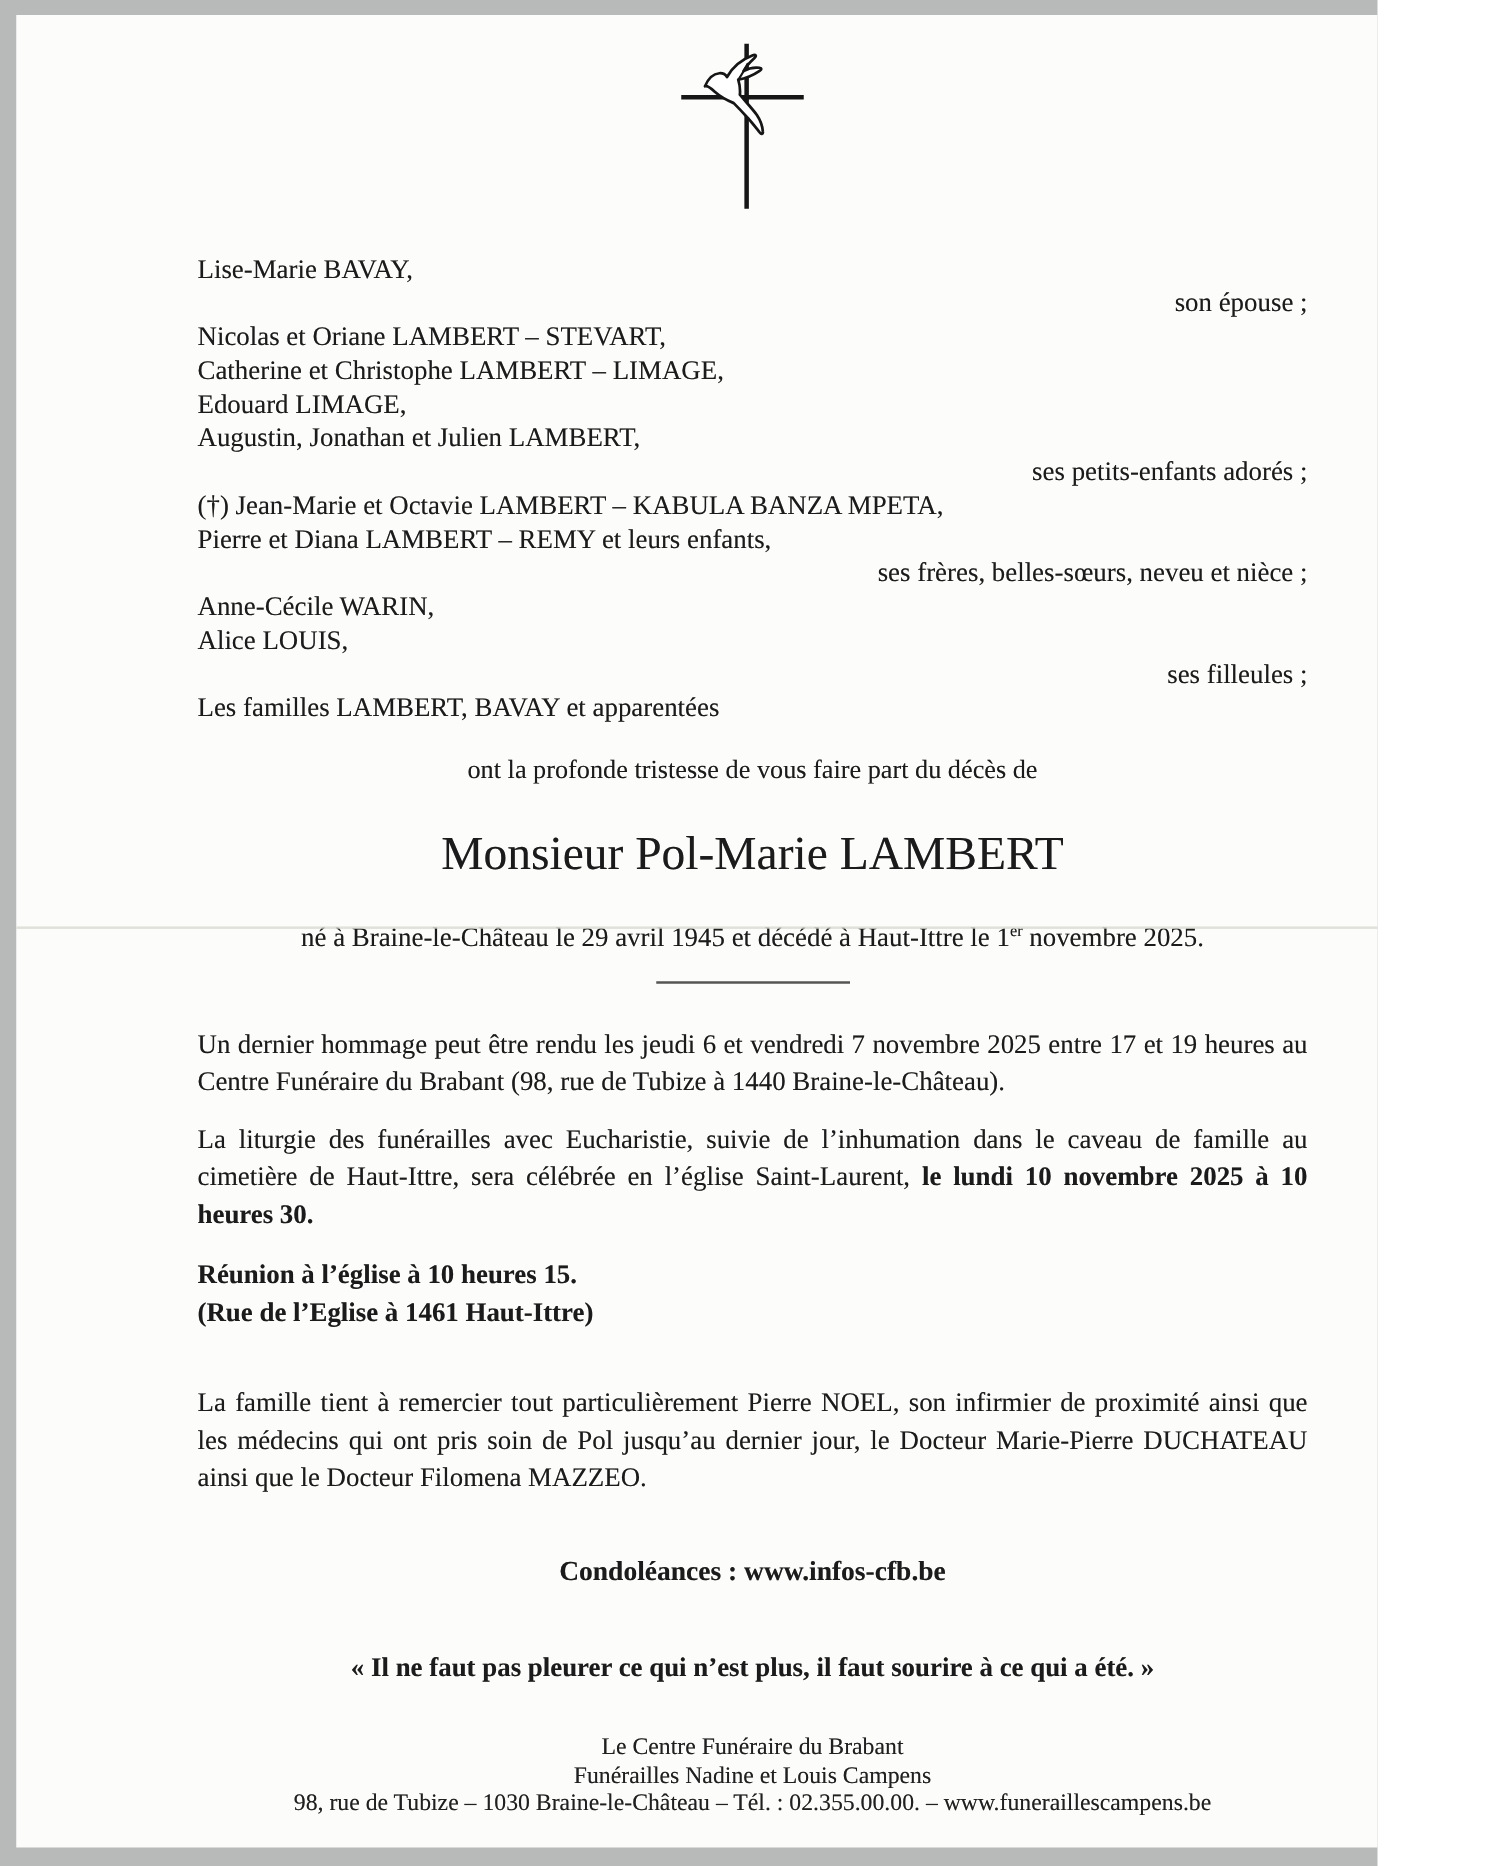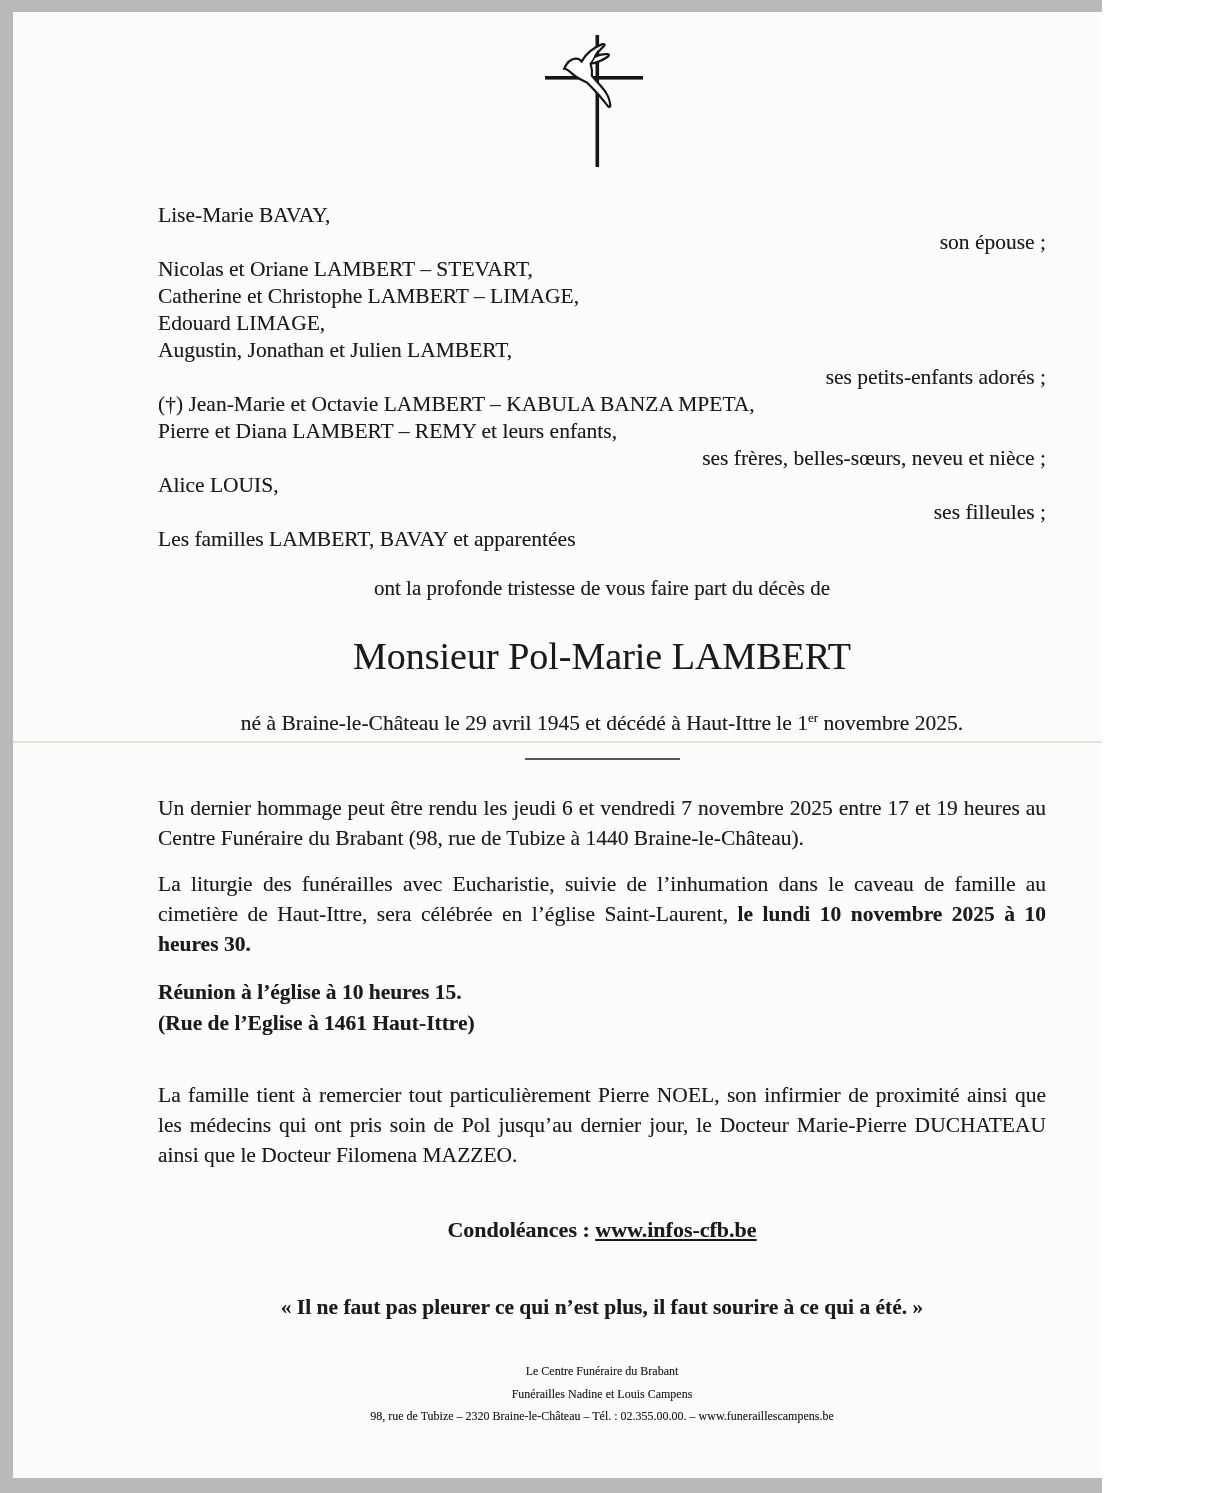--- a/index.html
+++ b/index.html
@@ -32,23 +32,23 @@
   .title { margin-top:32px; text-align:center; font-size:38px; line-height:44px; font-weight:normal; }
   .dateline { margin-top:32px; text-align:center; font-size:21.5px; line-height:27px; }
   .dateline sup { font-size:13px; line-height:0; }
   .sep { margin:21px auto 0 auto; width:155px; height:2px; background:#555; }
   .para { font-size:21.5px; line-height:30px; text-align:justify; }
   #para1 { margin-top:33px; }
   #para2 { margin-top:16px; }
   #para3 { margin-top:41px; }
   .meeting { margin-top:18px; text-align:left; font-weight:bold; font-size:21.5px; line-height:31px; }
   .condol { margin-top:45px; text-align:center; font-weight:bold; font-size:22px; line-height:30px; }
-  .condol .url { text-decoration:underline; color:inherit;margin-top:28px; }
+  .condol .url { color:inherit;margin-top:28px; }
   .quote { margin-top:47px; text-align:center; font-weight:bold; font-size:21.5px; line-height:30px; }
-  .footer { margin-top:38px; text-align:center; font-size:12px; line-height:22.5px; color:#202020; }
+  .footer { margin-top:38px; text-align:center; font-size:19px; line-height:22.5px; color:#202020; }
   b { font-weight:bold; }
 </style>
 </head>
 <body>
 
 <div id="screenshot">
   <div id="paper">
 
     <div class="icon-wrap">
       <svg width="300" height="150" viewBox="0 0 300 150" aria-hidden="true">
@@ -81,20 +81,21 @@
       <div class="l">Lise-Marie BAVAY,</div>
       <div class="r">son épouse ;</div>
       <div class="l">Nicolas et Oriane LAMBERT – STEVART,</div>
       <div class="l">Catherine et Christophe LAMBERT – LIMAGE,</div>
       <div class="l">Edouard LIMAGE,</div>
       <div class="l">Augustin, Jonathan et Julien LAMBERT,</div>
       <div class="r">ses petits-enfants adorés ;</div>
       <div class="l">(†) Jean-Marie et Octavie LAMBERT – KABULA BANZA MPETA,</div>
       <div class="l">Pierre et Diana LAMBERT – REMY et leurs enfants,</div>
       <div class="r">ses frères, belles-sœurs, neveu et nièce ;</div>
+      <div class="l">Anne-Cécile WARIN,</div>
       <div class="l">Alice LOUIS,</div>
       <div class="r">ses filleules ;</div>
       <div class="l">Les familles LAMBERT, BAVAY et apparentées</div>
     </div>
 
     <div class="announce">ont la profonde tristesse de vous faire part du décès de</div>
 
     <div class="title">Monsieur Pol-Marie LAMBERT</div>
 
     <div class="dateline"><span>né à Braine-le-Château le 29 avril 1945 et décédé à Haut-Ittre le 1</span><sup>er</sup><span> novembre 2025.</span></div>
@@ -112,18 +113,18 @@
 
     <div class="para" id="para3">La famille tient à remercier tout particulièrement Pierre NOEL, son infirmier de proximité ainsi que les médecins qui ont pris soin de Pol jusqu’au dernier jour, le Docteur Marie-Pierre DUCHATEAU ainsi que le Docteur Filomena MAZZEO.</div>
 
     <div class="condol"><span>Condoléances : </span><span class="url">www.infos-cfb.be</span></div>
 
     <div class="quote">« Il ne faut pas pleurer ce qui n’est plus, il faut sourire à ce qui a été. »</div>
 
     <div class="footer">
       <div>Le Centre Funéraire du Brabant</div>
       <div>Funérailles Nadine et Louis Campens</div>
-      <div>98, rue de Tubize – 2320 Braine-le-Château – Tél. : 02.355.00.00. – www.funeraillescampens.be</div>
+      <div>98, rue de Tubize – 1030 Braine-le-Château – Tél. : 02.355.00.00. – www.funeraillescampens.be</div>
     </div>
 
     <div class="crease"></div>
   </div>
 </div>
 
 </body></html>

